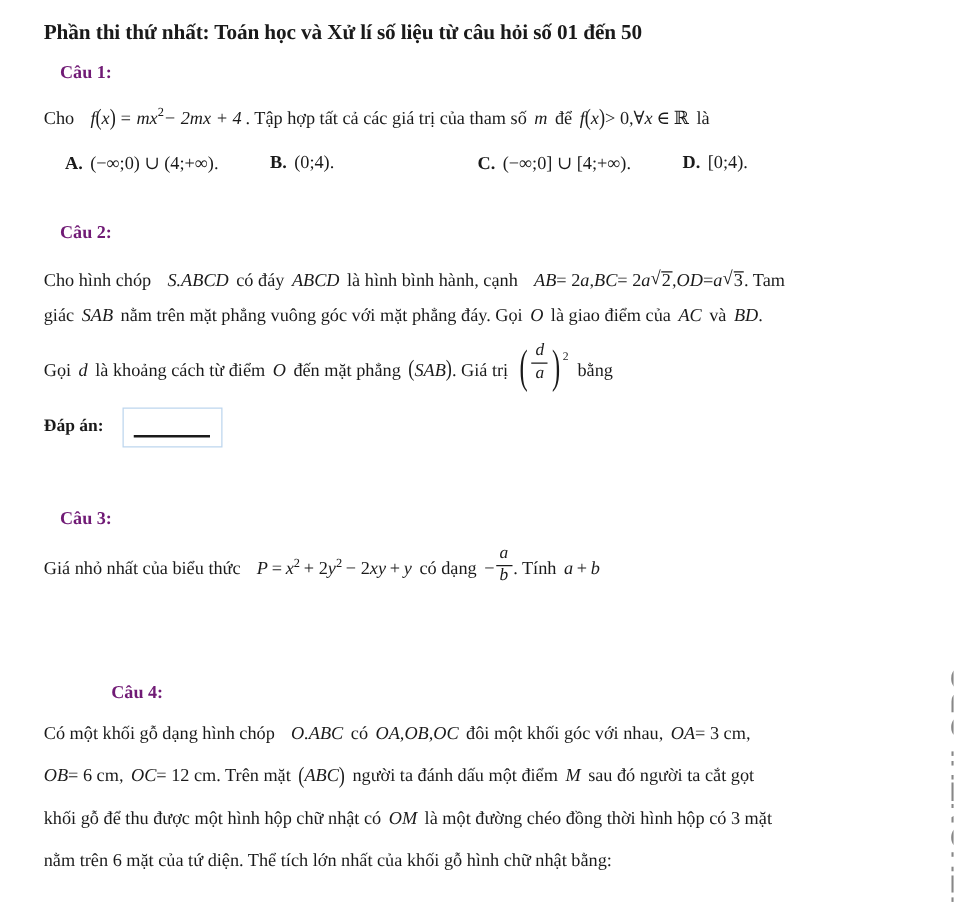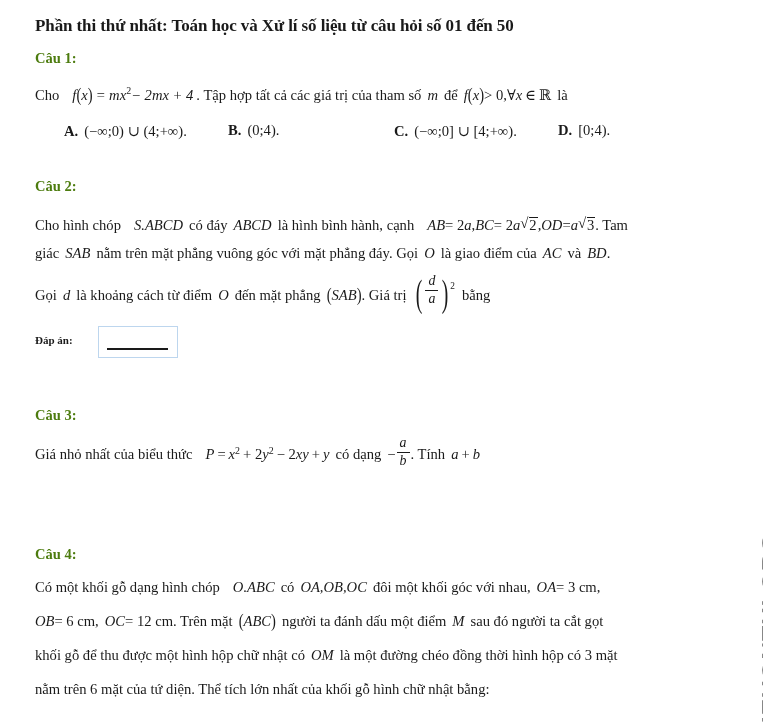--- a/index.html
+++ b/index.html
@@ -28,24 +28,24 @@
     left: 35px;
     top: 16px;
     font-size: 17px;
     font-weight: bold;
     letter-spacing: -0.1px;
     white-space: nowrap;
   }
 
   .q-label {
     position: absolute;
-    left: 35px;
+    left: 48px;
     font-size: 14.5px;
     font-weight: bold;
-    color: #4d7c0f;
+    color: #701a75;
     white-space: nowrap;
   }
 
   .body-line {
     position: absolute;
     left: 35px;
     font-size: 14.6px;
     line-height: 20px;
     white-space: nowrap;
   }
@@ -149,21 +149,21 @@
   
   .paren-med {
     display: inline-block;
     transform: scaleY(1.28);
     font-style: normal;
   }
 
   
   .options {
     position: absolute;
-    left: 16px;
+    left: 4px;
     width: 650px;
     height: 24px;
     font-size: 14.6px;
     white-space: nowrap;
   }
   .opt {
     position: absolute;
     white-space: nowrap;
   }
   .opt .tag {
@@ -174,21 +174,21 @@
   
   .answer-row {
     position: absolute;
     left: 35px;
     height: 34px;
   }
   .answer-label {
     position: absolute;
     left: 0;
     top: 8px;
-    font-size: 11px;
+    font-size: 14px;
     font-weight: bold;
     white-space: nowrap;
   }
   .answer-box {
     position: absolute;
     left: 63px;
     top: 0;
     width: 80px;
     height: 32px;
     border: 1px solid #bdd6ee;
@@ -278,21 +278,21 @@
     </div>
   </div>
 
   <div class="q-label" style="top:407px;">Câu 3:</div>
 
   <div class="body-line" style="top:440px;">
     <span>Giá nhỏ nhất của biểu thức</span><span class="sp-lg"></span><span class="mi">P</span><span class="sp-sm"></span><span class="mn">=</span><span class="sp-sm"></span><span class="mi">x</span><span class="sup-n">2</span><span class="sp-sm"></span><span class="mn">+ 2</span><span class="mi">y</span><span class="sup-n">2</span><span class="sp-sm"></span><span class="mn">− 2</span><span class="mi">xy</span><span class="sp-sm"></span><span class="mn">+</span><span class="sp-sm"></span><span class="mi">y</span><span class="sp"></span><span>có dạng</span><span class="sp"></span><span class="mn">−</span><span class="frac"><span class="num mi">a</span><span class="den mi">b</span></span><span>. Tính</span><span class="sp"></span><span class="mi">a</span><span class="sp-sm"></span><span class="mn">+</span><span class="sp-sm"></span><span class="mi">b</span>
   </div>
 
 
-  <div class="q-label" style="top:546px;">Câu 4:</div>
+  <div class="q-label" style="top:546px;margin-left:41px;">Câu 4:</div>
 
   <div class="body-line" style="top:577px;">
     <span>Có một khối gỗ dạng hình chóp</span><span class="sp-lg"></span><span class="mi">O.ABC</span><span class="sp"></span><span>có</span><span class="sp"></span><span class="mi">OA,OB,OC</span><span class="sp"></span><span>đôi một khối góc với nhau,</span><span class="sp"></span><span class="mi">OA</span><span class="mn">= 3 cm,</span>
   </div>
 
   <div class="body-line" style="top:611px;">
     <span class="mi">OB</span><span class="mn">= 6 cm,</span><span class="sp"></span><span class="mi">OC</span><span class="mn">= 12 cm</span><span>. Trên mặt</span><span class="sp"></span><span class="paren-med">(</span><span class="mi">ABC</span><span class="paren-med">)</span><span class="sp"></span><span>người ta đánh dấu một điểm</span><span class="sp"></span><span class="mi">M</span><span class="sp"></span><span>sau đó người ta cắt gọt</span>
   </div>
 
   <div class="body-line" style="top:645px;">

